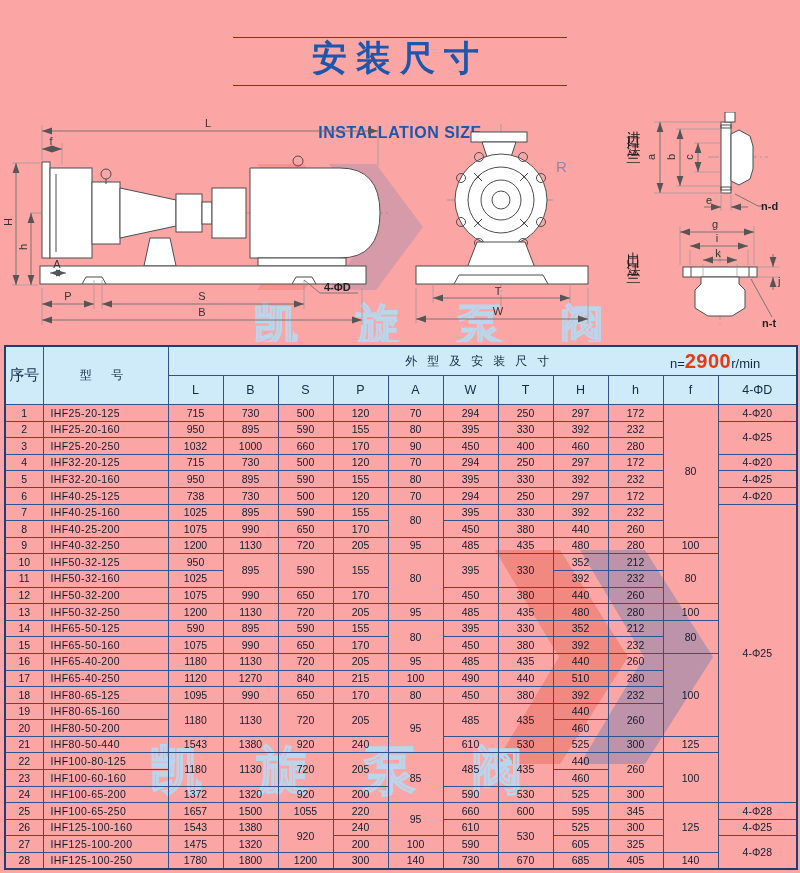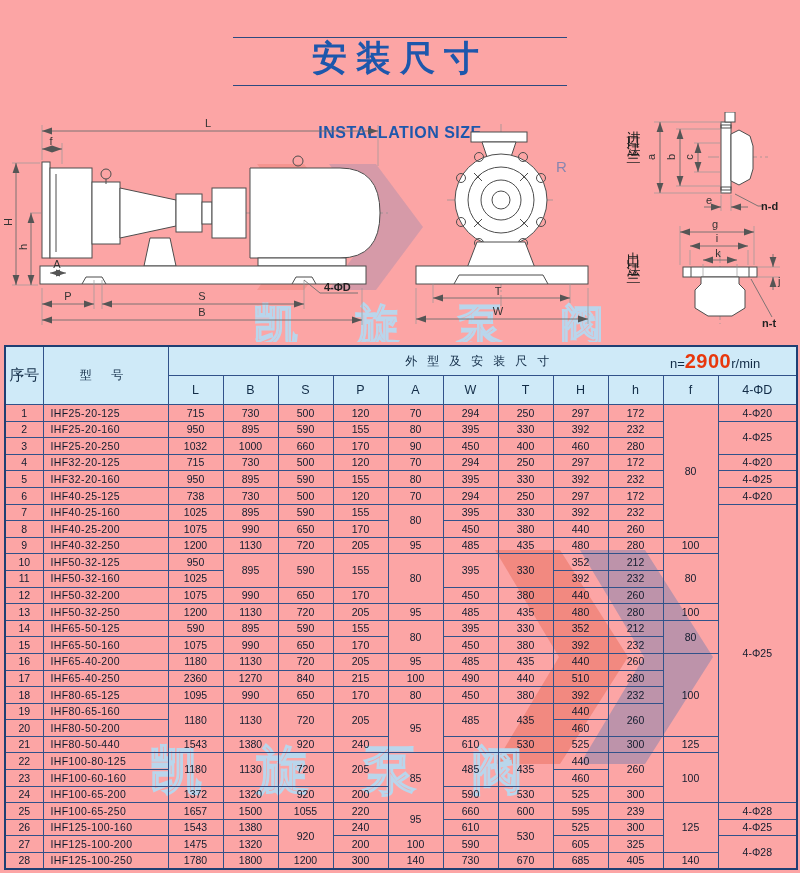--- a/index.html
+++ b/index.html
@@ -468,21 +468,21 @@
             <td>95</td>
             <td>485</td>
             <td>435</td>
             <td>440</td>
             <td>260</td>
             <td rowspan="5">100</td>
           </tr>
           <tr>
             <td class="c-no">17</td>
             <td class="c-model">IHF65-40-250</td>
-            <td>2360</td>
+            <td>1120</td>
             <td>1270</td>
             <td>840</td>
             <td>215</td>
             <td>100</td>
             <td>490</td>
             <td>440</td>
             <td>510</td>
             <td>280</td>
           </tr>
           <tr>
@@ -564,21 +564,21 @@
             <td class="c-no">25</td>
             <td class="c-model">IHF100-65-250</td>
             <td>1657</td>
             <td>1500</td>
             <td>1055</td>
             <td>220</td>
             <td rowspan="2">95</td>
             <td>660</td>
             <td>600</td>
             <td>595</td>
-            <td>239</td>
+            <td>345</td>
             <td rowspan="3">125</td>
             <td>4-Φ28</td>
           </tr>
           <tr>
             <td class="c-no">26</td>
             <td class="c-model">IHF125-100-160</td>
             <td>1543</td>
             <td>1380</td>
             <td rowspan="2">920</td>
             <td>240</td>

